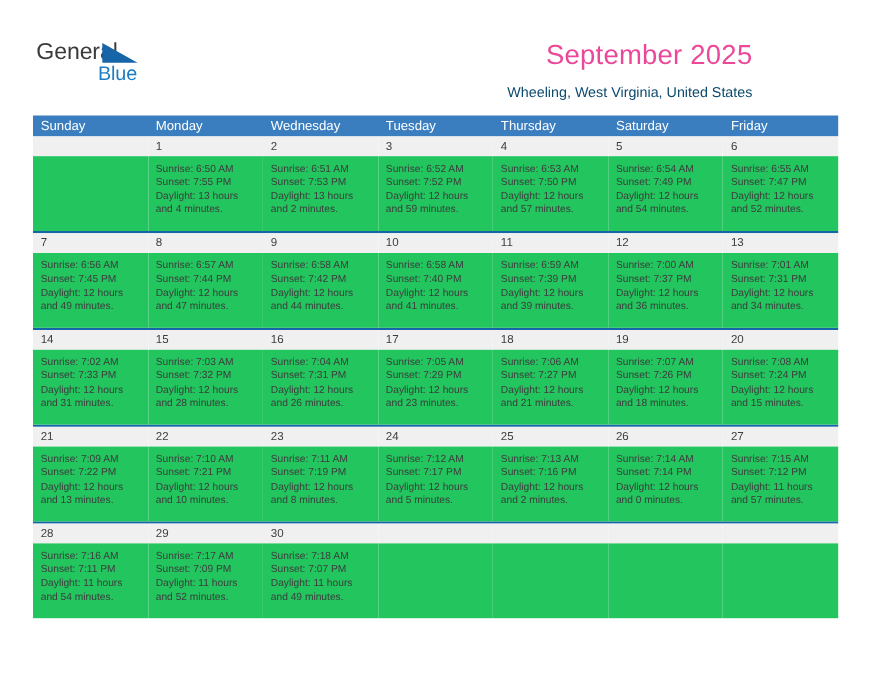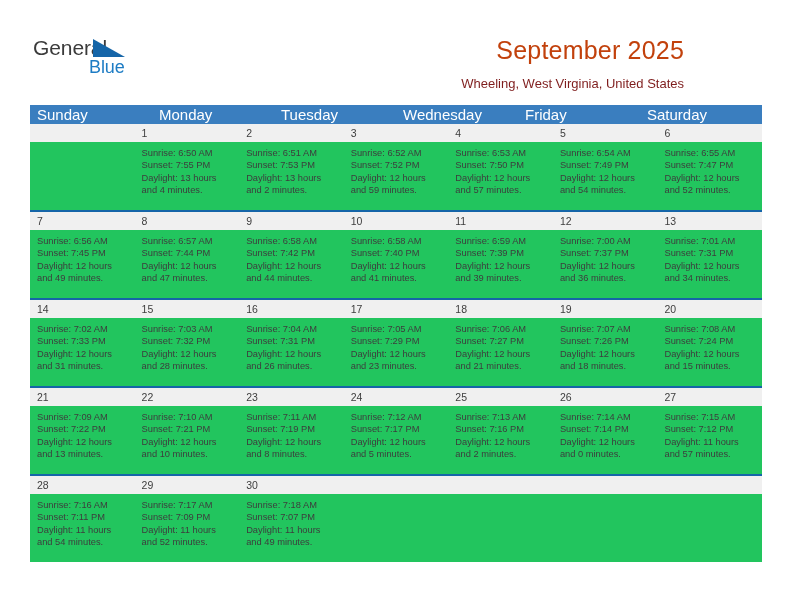--- a/index.html
+++ b/index.html
@@ -44,47 +44,47 @@
     left: 60px; top: 3px;
     width: 0; height: 0;
     border-left: 32px solid #1565a8;
     border-top: 18px solid transparent;
   }
 
   .title {
     position: absolute;
     right: 36px; top: 36px;
     font-size: 25px;
-    color: #c2410c;
+    color: #ec4899;
     font-weight: normal;
     letter-spacing: 0.2px;
   }
   .subtitle {
     position: absolute;
     right: 36px; top: 76px;
     font-size: 13px;
-    color: #7f1d1d;
+    color: #0c4a6e;
   }
 
   
   .cal {
     position: absolute;
     left: 30px; top: 105px;
     width: 732px;
   }
   .week-head {
     display: flex;
     width: 732px;
     height: 19px;
     background: #3a7ebf;
   }
   .week-head .dow {
     flex: 1 1 0;
     color: #ffffff;
-    font-size: 15px;
+    font-size: 12px;
     line-height: 19px;
     padding-left: 7px;
     white-space: nowrap;
   }
 
   .week {
     width: 732px;
     border-top: 2px solid #1565a8;
   }
   .week:first-of-type { border-top: none; }
@@ -128,24 +128,25 @@
       <span class="logo-blue">Blue</span>
     </div>
     <div class="title">September 2025</div>
     <div class="subtitle">Wheeling, West Virginia, United States</div>
   </div>
 
   <div class="cal">
     <div class="week-head">
       <div class="dow">Sunday</div>
       <div class="dow">Monday</div>
+      <div class="dow">Wednesday</div>
       <div class="dow">Tuesday</div>
-      <div class="dow">Wednesday</div>
+      <div class="dow">Thursday</div>
+      <div class="dow">Saturday</div>
       <div class="dow">Friday</div>
-      <div class="dow">Saturday</div>
     </div>
 
     <div id="weeks-container">
         <div class="week">
           <div class="week-row">
             <div class="cell empty">
               <div class="daynum"></div>
               <div class="body">
                 <div class="line"></div>
                 <div class="line"></div>

